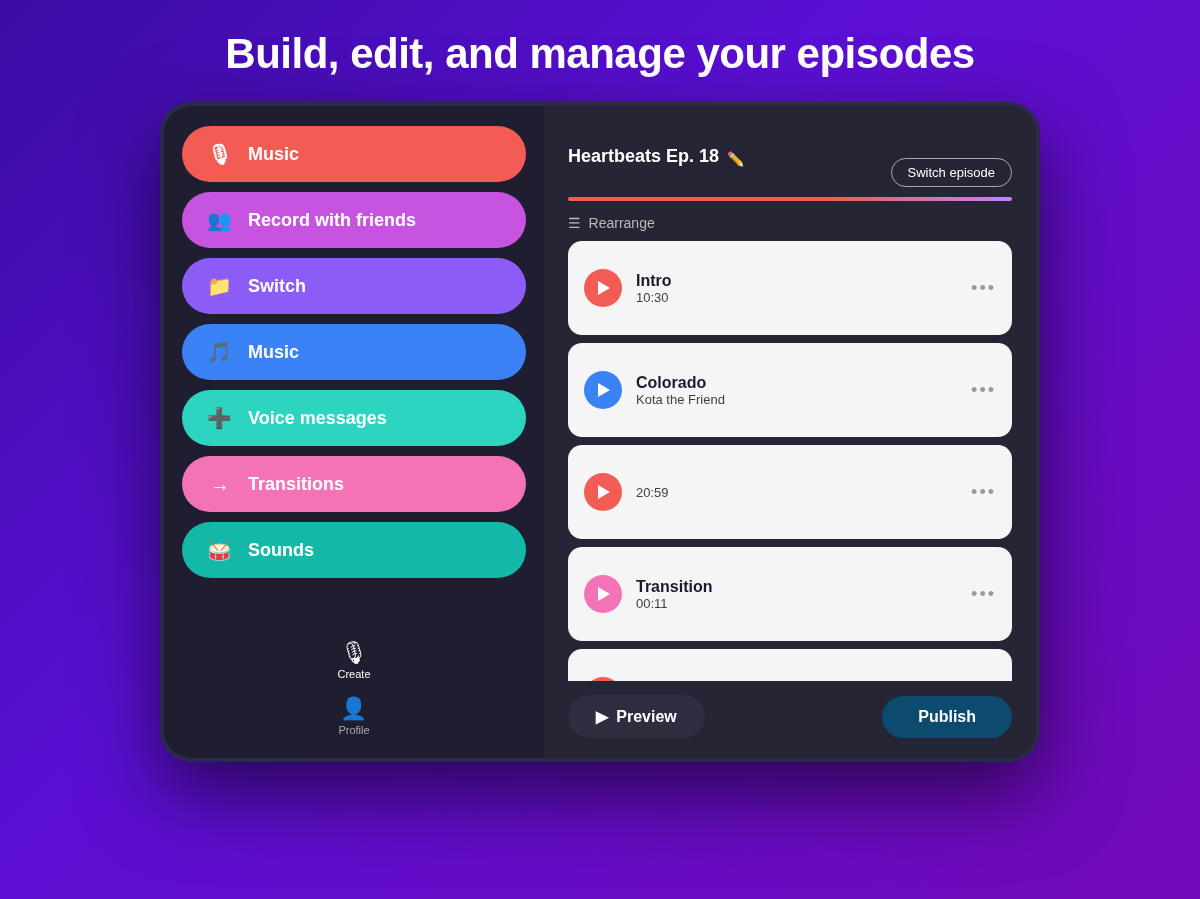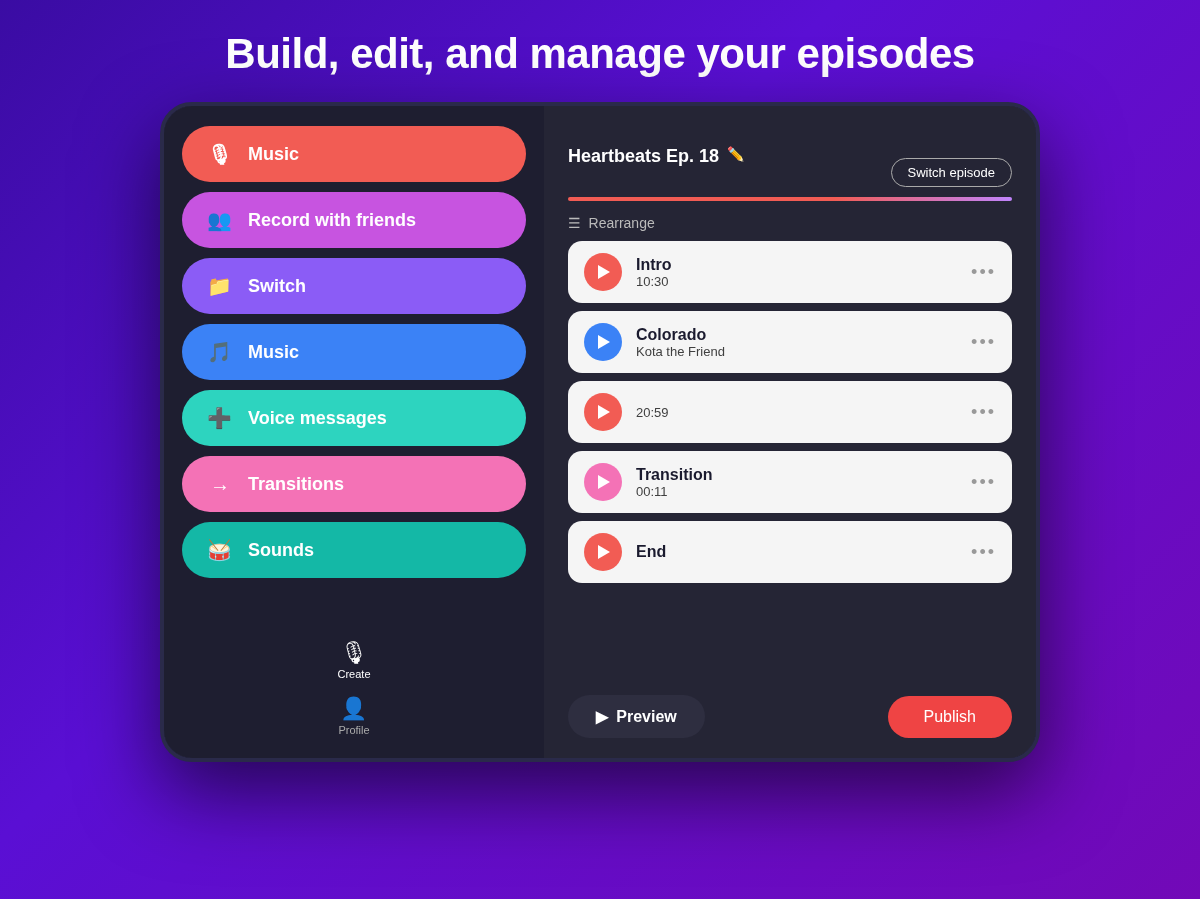--- a/index.html
+++ b/index.html
@@ -109,21 +109,21 @@
       padding: 20px 24px 10px 24px;
       display: flex;
       align-items: center;
       justify-content: space-between;
     }
     .episode-title {
       font-size: 18px;
       font-weight: 700;
       color: white;
       display: flex;
-      align-items: flex-start;
+      align-items: flex-end;
       gap: 8px;
     }
     .edit-icon {
       color: #aaa;
       font-size: 14px;
     }
     .switch-btn {
       background: transparent;
       border: 1.5px solid #aaa;
       color: white;
@@ -158,21 +158,21 @@
       display: flex;
       flex-direction: column;
       gap: 8px;
     }
     .track-list::-webkit-scrollbar { display: none; }
     .track-item {
       background: #f5f5f5;
       border-radius: 14px;
       display: flex;
       align-items: center;
-      padding: 12px 16px;
+      padding: 28px 16px;
       gap: 14px;
     }
     .play-btn {
       width: 38px;
       height: 38px;
       border-radius: 50%;
       display: flex;
       align-items: center;
       justify-content: center;
       flex-shrink: 0;
@@ -221,27 +221,27 @@
       border-radius: 24px;
       padding: 12px 28px;
       font-size: 16px;
       font-weight: 600;
       cursor: pointer;
       display: flex;
       align-items: center;
       gap: 8px;
     }
     .publish-btn {
-      background: #ef4444;
+      background: #0c4a6e;
       border: none;
       color: white;
       border-radius: 24px;
       padding: 12px 36px;
       font-size: 16px;
-      font-weight: 400;
+      font-weight: 700;
       cursor: pointer;
     }
   </style>
 </head>
 <body>
 
 <h1 class="page-title">Build, edit, and manage your episodes</h1>
 
 <div class="tablet-wrapper">
 

